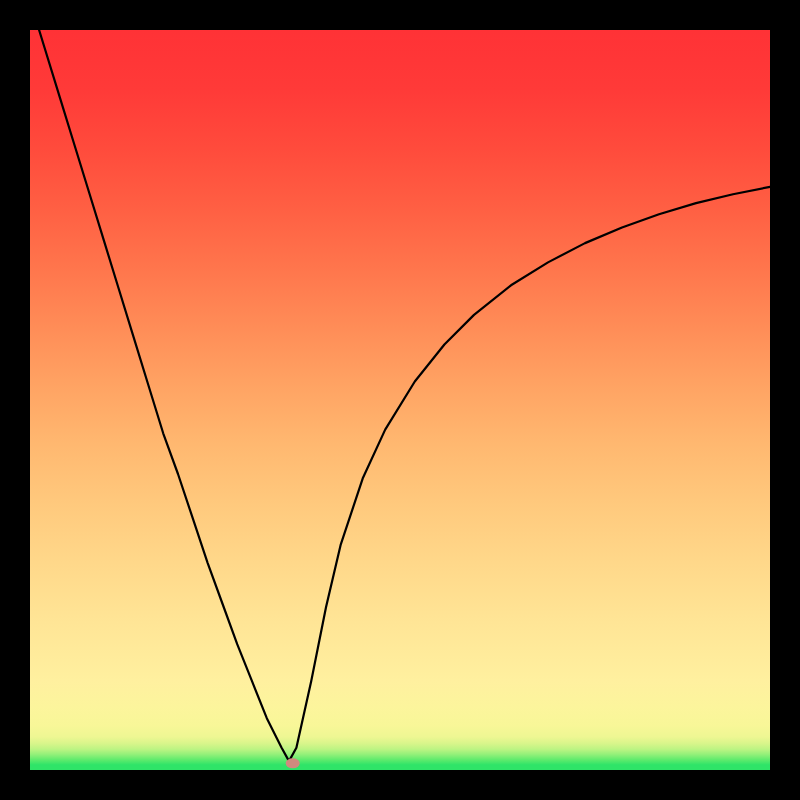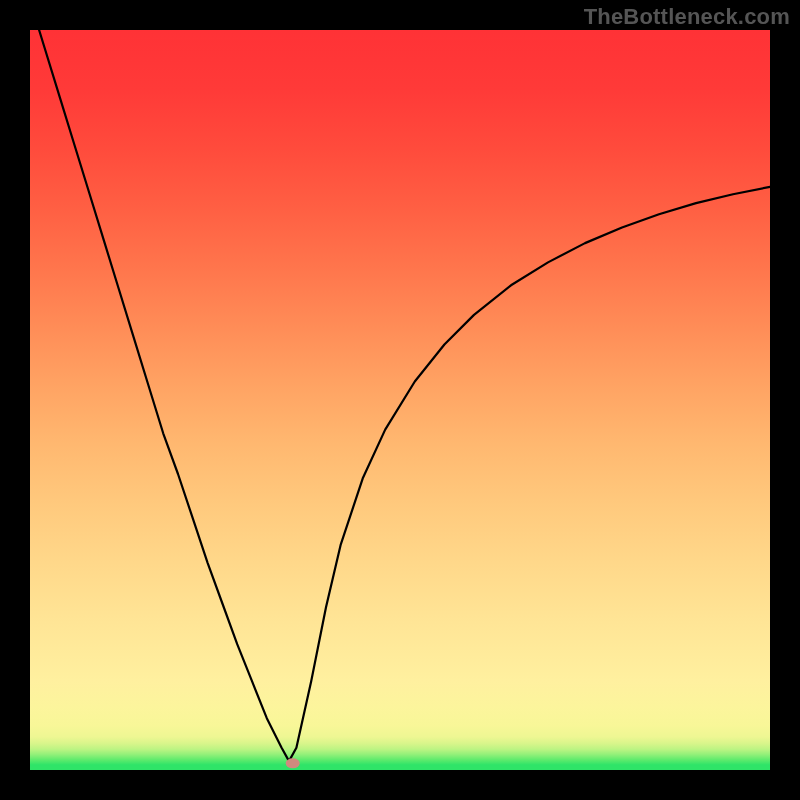--- a/index.html
+++ b/index.html
@@ -74,21 +74,20 @@
   }
   .marker {
     fill: #d08a7e;
     stroke: none;
   }
 </style>
 </head>
 <body>
 
 <div class="frame">
-  <div class="watermark">TheBottleneck.com</div>
 
   <div class="plot-area">
     <svg viewBox="0 0 740 740">
       <path id="curve-path" class="curve" d="M0.00 -29.60 L14.80 18.50 L29.60 66.60 L44.40 114.70 L59.20 162.80 L74.00 210.90 L88.80 259.00 L103.60 307.10 L118.40 355.20 L133.20 403.30 L148.00 444.00 L162.80 488.40 L177.60 532.80 L192.40 573.50 L207.20 614.20 L222.00 651.20 L236.80 688.20 L251.60 717.80 L259.00 731.12 L266.40 717.80 L281.20 651.20 L296.00 577.20 L310.80 514.30 L333.00 447.70 L355.20 399.60 L384.80 351.50 L414.40 314.50 L444.00 284.90 L481.00 255.30 L518.00 232.36 L555.00 213.12 L592.00 197.58 L629.00 184.26 L666.00 173.16 L703.00 164.28 L740.00 156.88"></path>
       <ellipse id="marker-dot" class="marker" cx="262.70" cy="733.34" rx="7" ry="5"></ellipse>
     </svg>
   </div>
 </div>
 
 </body></html>

